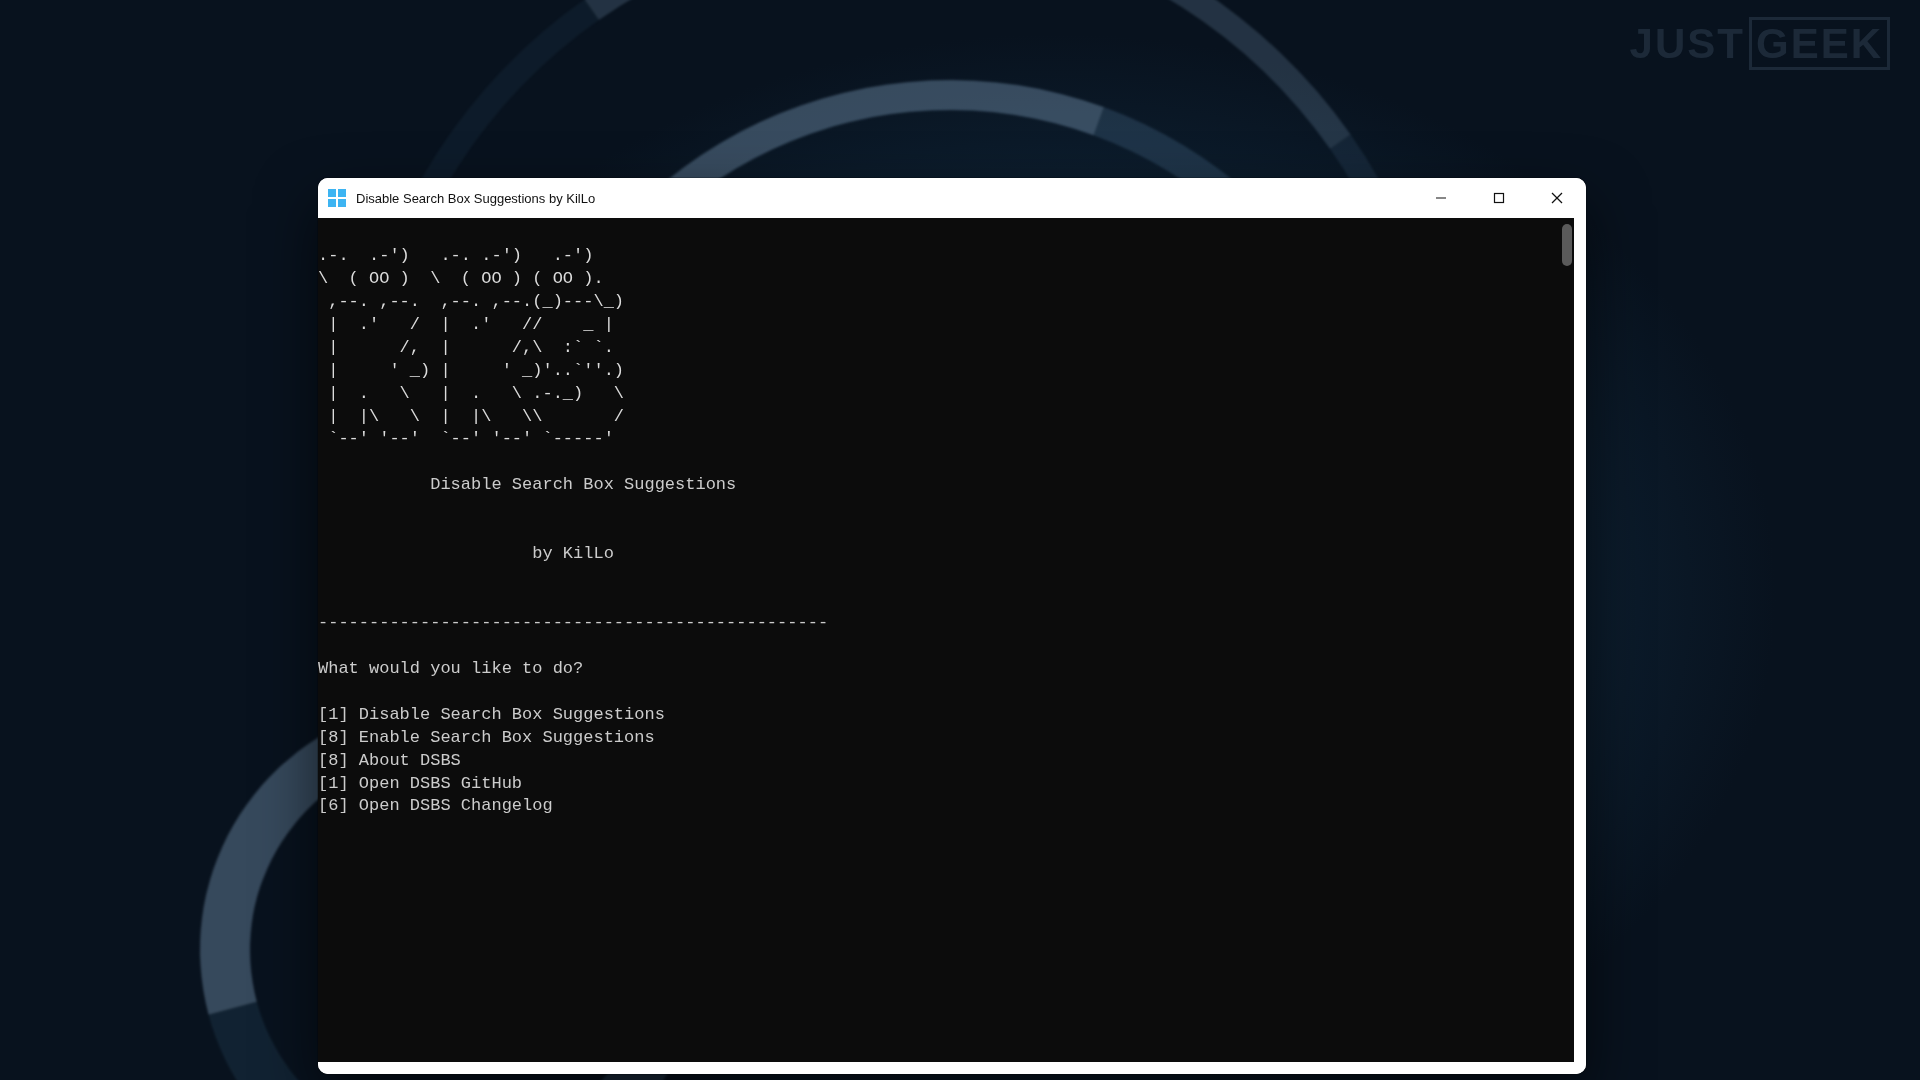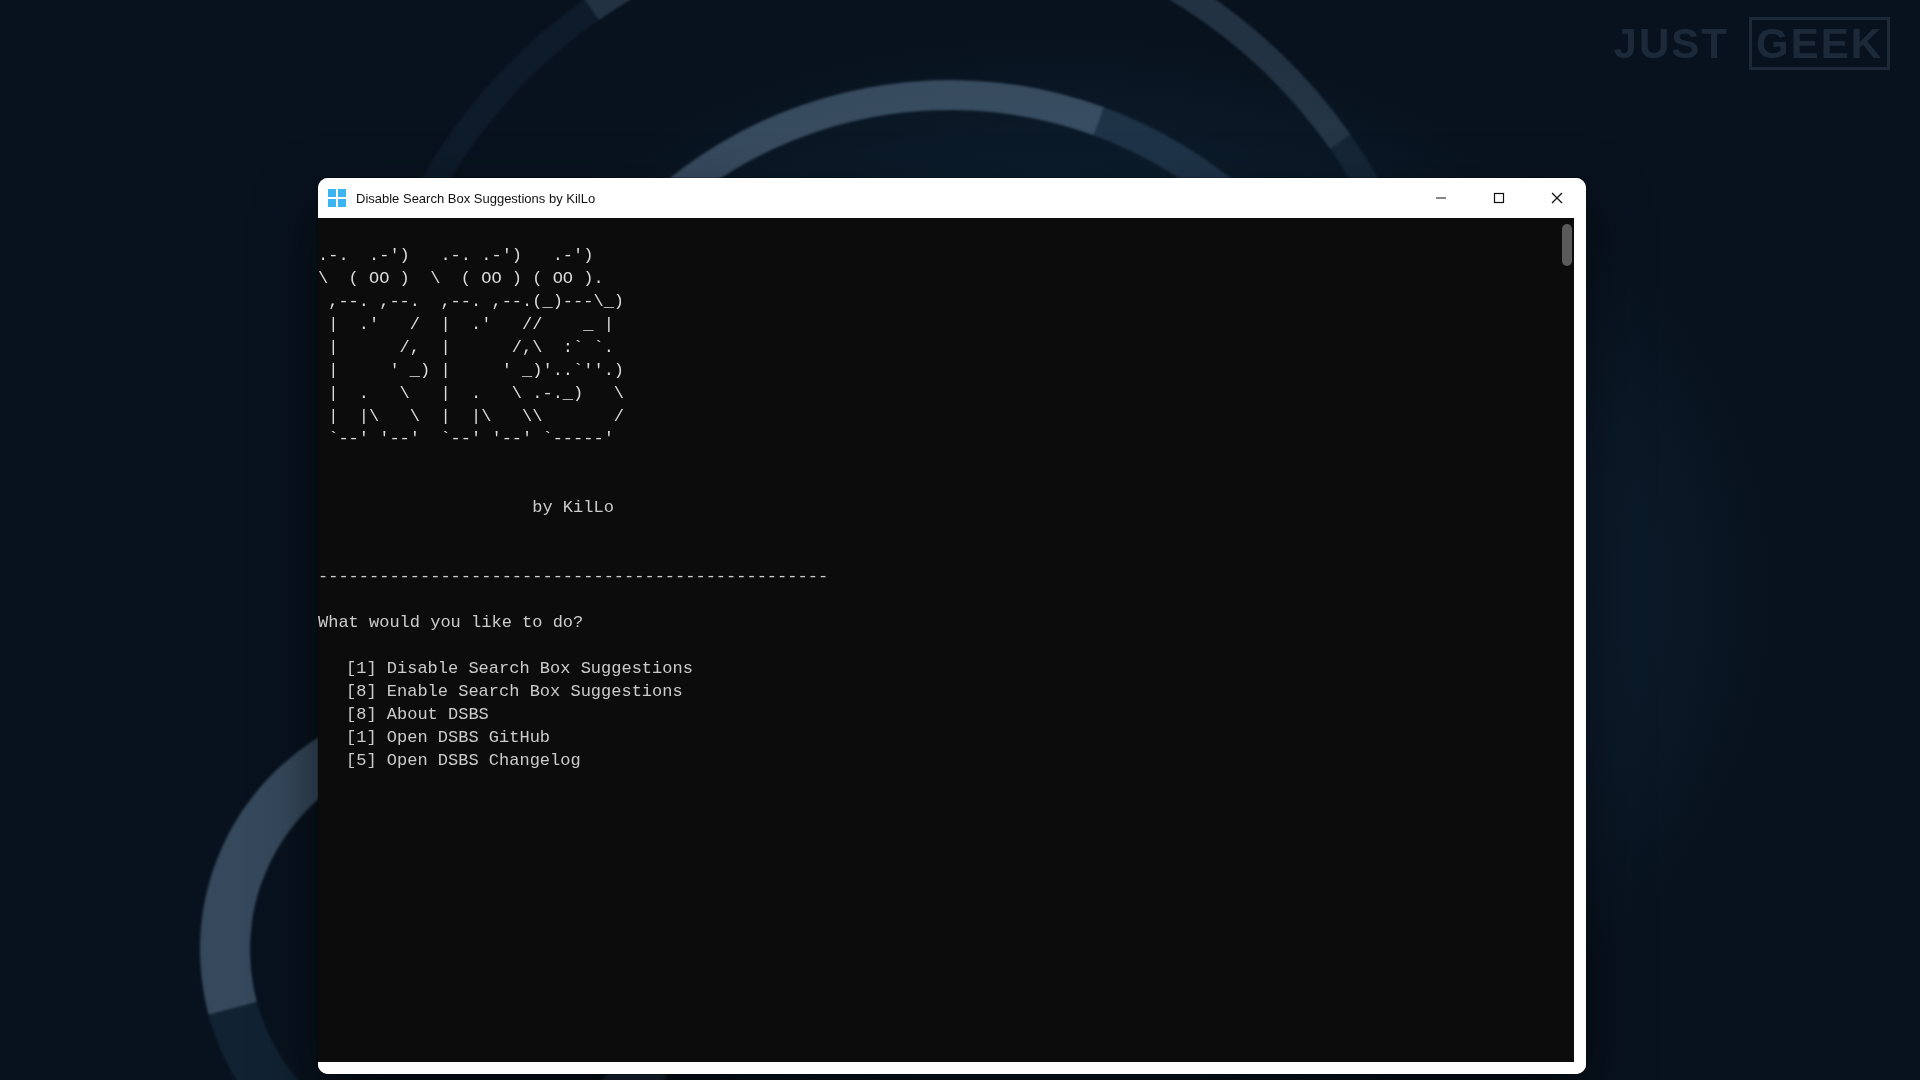--- a/index.html
+++ b/index.html
@@ -35,21 +35,21 @@
     top: 20px; right: 30px;
     font-size: 42px;
     font-weight: 800;
     letter-spacing: 2px;
     color: rgba(120,150,175,0.18);
     user-select: none;
   }
   .watermark .box {
     border: 3px solid rgba(120,150,175,0.18);
     padding: 0 4px;
-    margin-left: 20px;
+    margin-left: 4px;
   }
 
   .window {
     position: absolute;
     left: 318px;
     top: 178px;
     width: 1268px;
     height: 896px;
     background: #fff;
     border-radius: 10px;
@@ -115,21 +115,21 @@
     border-radius: 5px;
   }
 
   .ascii-art {
     color: #dcdcdc;
     font-size: 17px;
     line-height: 1.05;
     letter-spacing: 0;
   }
   .center-block { display:block; }
-  .menu-line { color:#ccc;margin-left:28px; }
+  .menu-line { color:#ccc; }
 </style>
 </head>
 <body>
 
 <div class="desktop">
   <div class="swirl s1"></div>
   <div class="swirl s2"></div>
   <div class="swirl s3"></div>
   <div class="swirl s4"></div>
 
@@ -172,31 +172,32 @@
 <span class="ascii-art">.-.  .-')   .-. .-')   .-')   
 \  ( OO )  \  ( OO ) ( OO ). 
  ,--. ,--.  ,--. ,--.(_)---\_)
  |  .'   /  |  .'   //    _ | 
  |      /,  |      /,\  :` `. 
  |     ' _) |     ' _)'..`''.)
  |  .   \   |  .   \ .-._)   \
  |  |\   \  |  |\   \\       /
  `--' '--'  `--' '--' `-----' </span>
 
+<span class="center-block">           Disable Search Box Suggestions</span>
 
 <span class="center-block">                     by KilLo</span>
 
 <span>--------------------------------------------------</span>
 
 <span>What would you like to do?</span>
 
 <span class="menu-line">[1] Disable Search Box Suggestions</span>
 <span class="menu-line">[8] Enable Search Box Suggestions</span>
 <span class="menu-line">[8] About DSBS</span>
 <span class="menu-line">[1] Open DSBS GitHub</span>
-<span class="menu-line">[5] Open DSBS Changelog</span>
+<span class="menu-line">[6] Open DSBS Changelog</span>
 
 
         <div class="fake-scroll"></div>
       </div>
     </div>
   </div>
 </div>
 
 </body></html>

